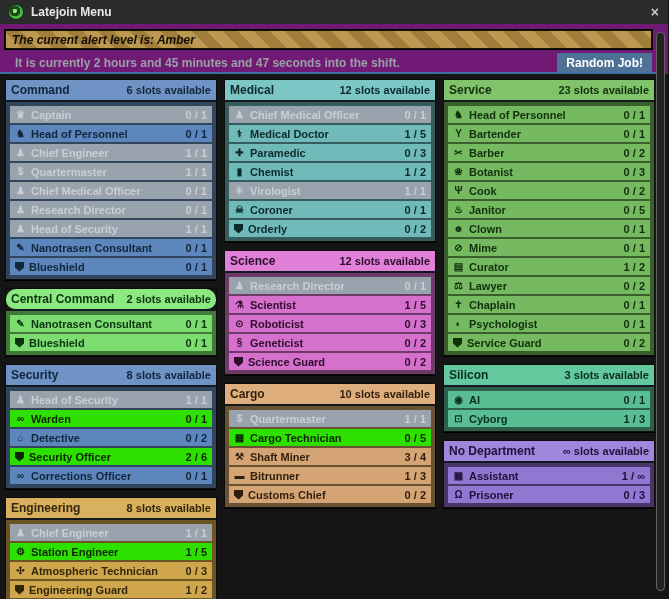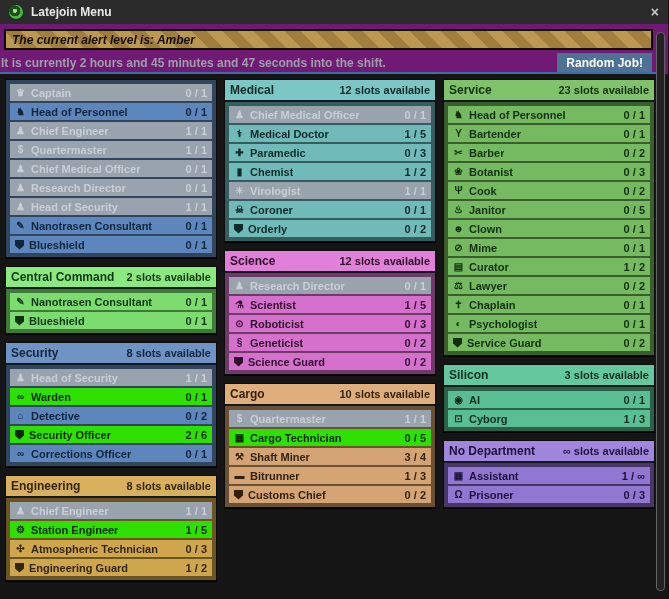--- a/index.html
+++ b/index.html
@@ -4,21 +4,21 @@
 <style>
   html,body{margin:0;padding:0;background:#111;}
   body{width:669px;height:599px;font-family:"Liberation Sans",sans-serif;overflow:hidden;}
   .window{position:relative;width:668px;height:599px;background:#701a75;display:flex;flex-direction:column;box-sizing:border-box;}
   .titlebar{flex:none;height:24px;background:#2b2b2b;display:flex;align-items:center;padding:0 9px;gap:8px;}
   .logo{width:14px;height:14px;border-radius:50%;background:radial-gradient(circle at 42% 42%, #9fe06a 0 18%, #1d4d1d 20% 46%, #49b546 49% 100%);box-shadow:0 0 0 1px #173117;}
   .title{color:#e8e8e8;font-size:12px;font-weight:bold;}
   .close{margin-left:auto;color:#c9c9c9;font-size:14px;font-weight:bold;cursor:pointer;line-height:1;}
   .alert-banner{flex:none;margin:6px 16px 0 5px;height:17px;border:1px solid #161007;box-shadow:0 0 0 1px #000;display:flex;align-items:center;padding:0 6px;}
   .alert-banner span{font-size:12px;font-weight:bold;font-style:italic;color:#120d03;}
-  .status-row{flex:none;display:flex;align-items:flex-end;padding:2px 16px 0 1px;height:21px;}
+  .status-row{flex:none;display:flex;align-items:flex-end;padding:2px 16px 0 15px;height:21px;}
   .time-text{color:#9aa0a5;font-weight:bold;font-size:12px;line-height:18px;}
   .random-job{margin-left:auto;border:none;background:#4e7296;color:#fff;font-family:inherit;font-weight:bold;font-size:12px;height:19px;padding:0 9px;cursor:pointer;}
   .divider{flex:none;height:2px;margin-right:12px;}
   .content{flex:1;background:#151515;padding:5px 0 0 5px;display:flex;gap:7px;align-items:flex-start;}
   .col{width:212px;flex:none;display:flex;flex-direction:column;gap:8px;}
   .section{border:1px solid #0c0c0c;box-shadow:0 1px 0 #000;}
   .section-header{height:20px;display:flex;align-items:center;justify-content:space-between;padding:0 5px;border-bottom:2px solid #131920;font-weight:bold;}
   .section-title{font-size:12px;}
   .section-slots{font-size:11px;}
   .section-body{padding:4px;display:flex;flex-direction:column;gap:2px;}
@@ -47,20 +47,24 @@
   <div class="status-row">
     <span class="time-text">It is currently 2 hours and 45 minutes and 47 seconds into the shift.</span>
     <button class="random-job" style="background: rgb(78, 114, 150);">Random Job!</button>
   </div>
 
   <div class="divider" style="background: rgb(62, 110, 165);"></div>
 
   <div class="content">
     <div class="col" id="col-0">
         <div class="section">
+          <div class="section-header" style="background: rgb(110, 147, 196); color: rgb(18, 38, 60);">
+            <span class="section-title">Command</span>
+            <span class="section-slots">6 slots available</span>
+          </div>
           <div class="section-body" style="background: rgb(49, 69, 93);">
             <div class="job-row disabled" style="background: rgb(153, 163, 173); color: rgb(201, 206, 212);">
               <span class="icon">♛</span>
               <span class="job-name">Captain</span>
               <span class="job-count">0 / 1</span>
             </div>
             <div class="job-row" style="background: rgb(93, 134, 188); color: rgb(18, 38, 60);">
               <span class="icon">♞</span>
               <span class="job-name">Head of Personnel</span>
               <span class="job-count">0 / 1</span>
@@ -96,21 +100,21 @@
               <span class="job-count">0 / 1</span>
             </div>
             <div class="job-row" style="background: rgb(93, 134, 188); color: rgb(18, 38, 60);">
               <span class="icon shape-shield"></span>
               <span class="job-name">Blueshield</span>
               <span class="job-count">0 / 1</span>
             </div>
           </div>
         </div>
         <div class="section">
-          <div class="section-header" style="background: rgb(140, 233, 127); color: rgb(11, 53, 17);">
+          <div class="section-header" style="background: rgb(140, 233, 127); color: rgb(11, 53, 17); border-radius: 10px;">
             <span class="section-title">Central Command</span>
             <span class="section-slots">2 slots available</span>
           </div>
           <div class="section-body" style="background: rgb(63, 122, 55);">
             <div class="job-row" style="background: rgb(124, 220, 112); color: rgb(11, 53, 17);">
               <span class="icon">✎</span>
               <span class="job-name">Nanotrasen Consultant</span>
               <span class="job-count">0 / 1</span>
             </div>
             <div class="job-row" style="background: rgb(124, 220, 112); color: rgb(11, 53, 17);">

